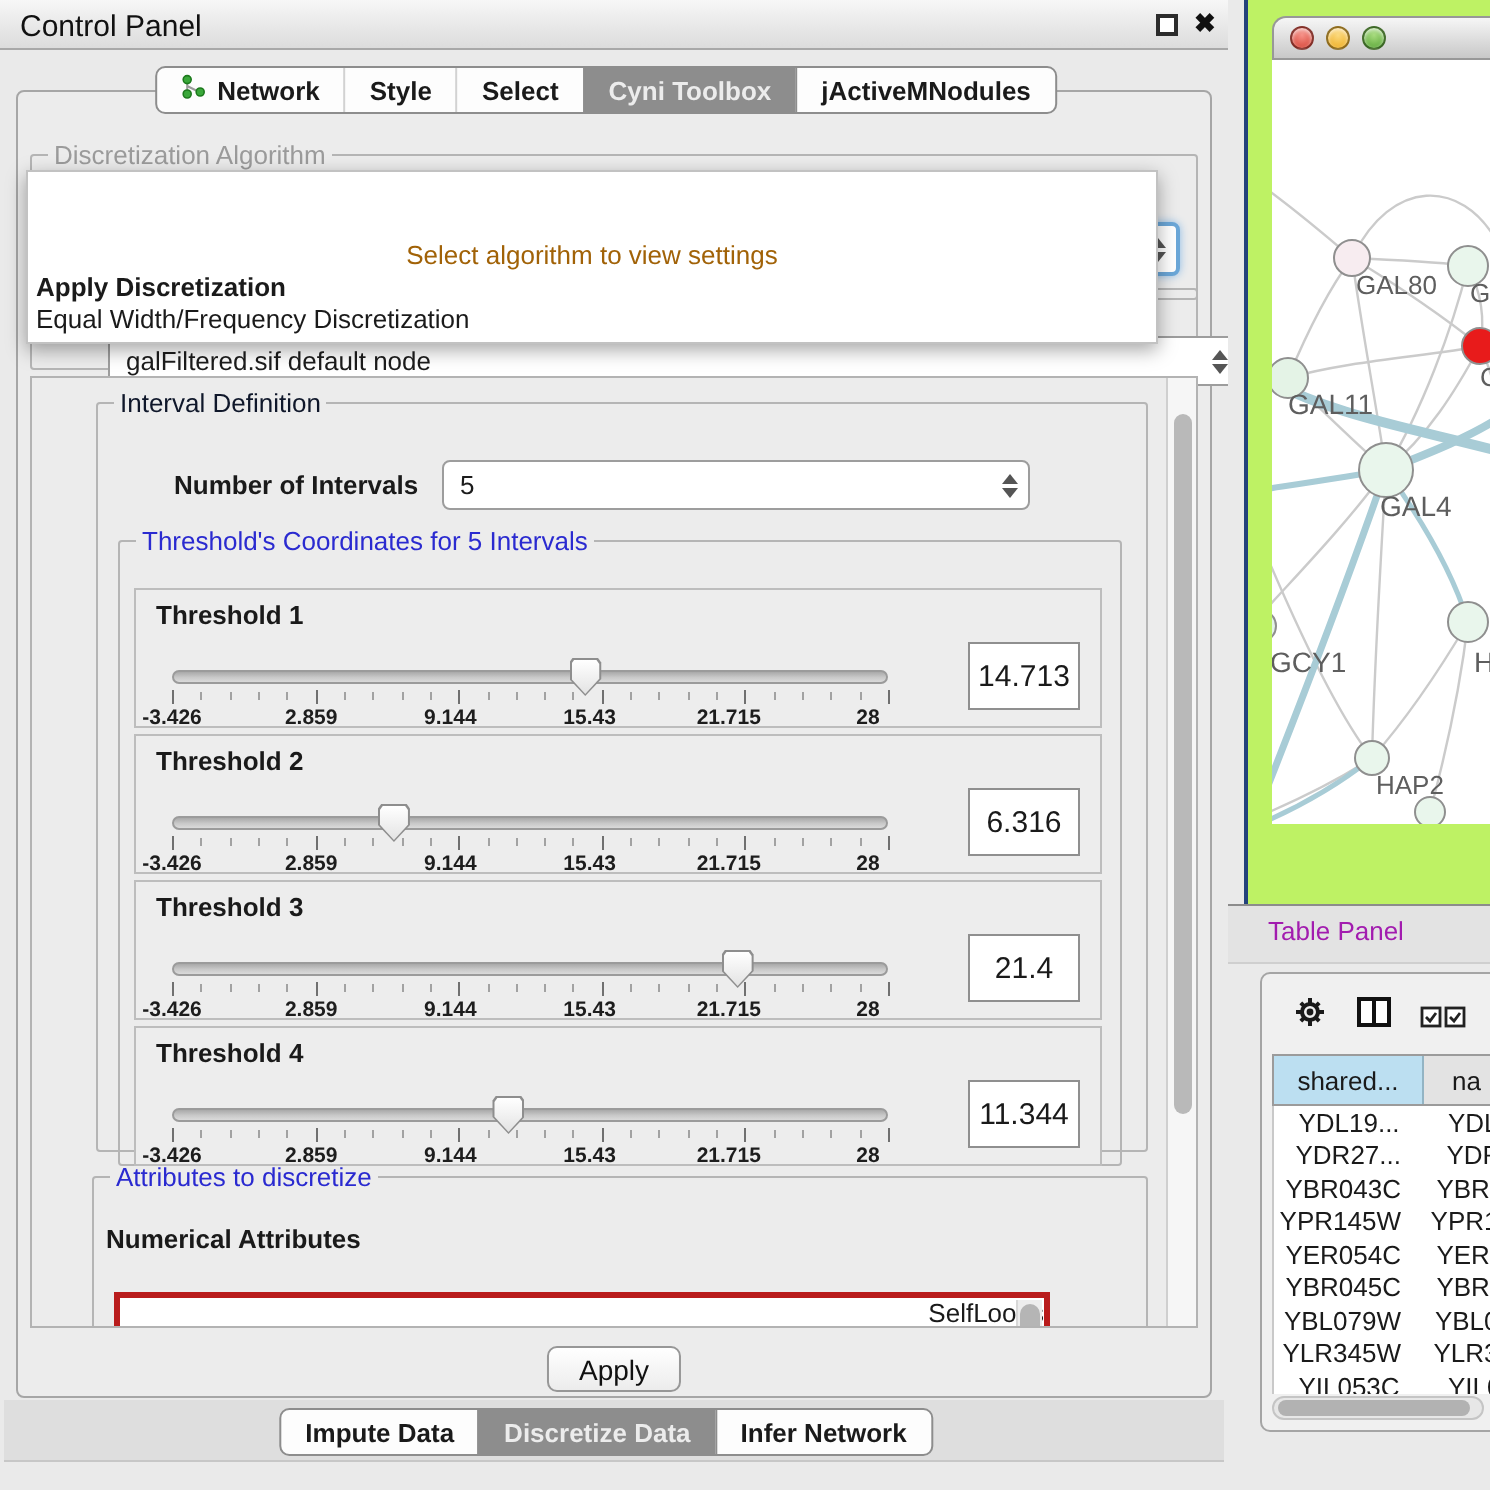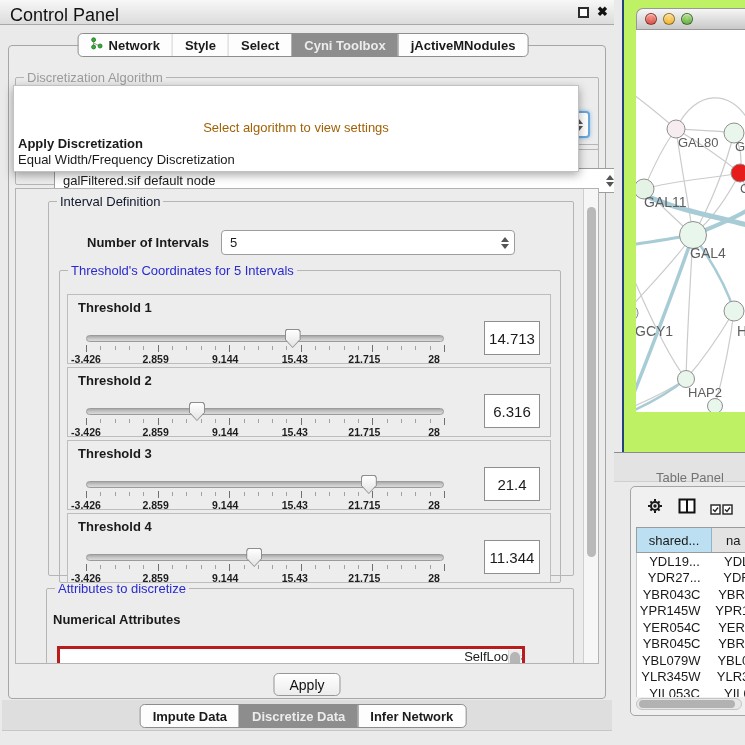--- a/index.html
+++ b/index.html
@@ -4,21 +4,21 @@
 <style>
   * { box-sizing: border-box; }
   html,body { margin:0; padding:0; }
   body { width:745px; height:745px; font-family:"Liberation Sans", sans-serif; color:#1a1a1a; }
   .screen { position:relative; width:745px; height:745px; background:#eaeaea; overflow:hidden; }
 
   
   .control-panel { position:absolute; left:0; top:0; width:614px; height:745px; background:#eaeaea; }
   .cp-titlebar { position:absolute; left:0; top:0; width:614px; height:25px;
     background:linear-gradient(#f7f7f7,#dcdcdc); border-bottom:1px solid #a8a8a8; }
-  .cp-title { position:absolute; left:10px; top:5px; font-size:18px; color:#111; }
+  .cp-title { position:absolute; left:10px; top:5px; font-size:15px; color:#111; }
   .float-btn { position:absolute; left:578px; top:7px; width:11px; height:11px; border:2px solid #2c2c2c; background:#fff; }
   .close-btn { position:absolute; left:597px; top:4px; font-size:13px; font-weight:900; color:#111; cursor:default; }
 
   
   .tabbar { position:absolute; display:flex; background:#fdfdfd; border:1px solid #8d8d8d; border-radius:5px; overflow:hidden; height:24px; z-index:3; }
   .tabbar .tab { display:flex; align-items:center; gap:5px; padding:0 12px; font-size:13px; font-weight:600; color:#1a1a1a; white-space:nowrap; }
   .tabbar .tab + .tab { border-left:1px solid #d2d2d2; }
   .tabbar .tab.sel { background:#8d8d8d; color:#ececec; border-left-color:#8d8d8d; }
   .tabbar .tab.sel + .tab { border-left-color:#8d8d8d; }
   .top-tabs { top:33px; left:303px; transform:translateX(-50%); }
@@ -101,21 +101,21 @@
   .mb { position:absolute; top:4px; width:12px; height:12px; border-radius:50%; border:1px solid rgba(0,0,0,.4);
     box-shadow:inset 0 1px 2px rgba(255,255,255,.8); }
   .mb.red    { left:8px;  background:radial-gradient(circle at 50% 35%, #f69289, #d23a2c); }
   .mb.yellow { left:26px; background:radial-gradient(circle at 50% 35%, #fbd97e, #eca817); }
   .mb.green  { left:44px; background:radial-gradient(circle at 50% 35%, #a8dc7f, #51a02e); }
   .net-canvas { position:absolute; left:12px; top:30px; right:0; height:382px; background:#fff; overflow:hidden; }
   .net-canvas svg { display:block; }
 
   .tp-bar { position:absolute; left:0; top:452px; width:131px; height:30px; background:#e3e3e3;
     border-top:1px solid #8c8c8c; border-bottom:1px solid #cfcfcf; }
-  .tp-title { position:absolute; left:20px; top:17px; font-size:13px; color:#737373;margin-left:22px; }
+  .tp-title { position:absolute; left:20px; top:5px; font-size:13px; color:#a21caf; }
 
   .tp-panel { position:absolute; left:16px; top:486px; width:140px; height:230px; background:#f0f0f0;
     border:1px solid #a5a5a5; border-radius:5px; }
   .tp-toolbar { position:absolute; left:0; top:0; width:100%; height:38px; }
   .tbtn { position:absolute; top:11px; }
   .tp-header { position:absolute; left:5px; top:40px; width:140px; height:26px; display:flex; border:1px solid #9b9b9b; }
   .hc1 { width:75px; background:#bcdff1; border-right:1px solid #93b4c4; font-size:13px; display:flex; align-items:center; justify-content:center; }
   .hc2 { flex:1; background:#e3e3e3; font-size:13px; display:flex; align-items:center; padding-left:14px; }
   .tp-rows { position:absolute; left:5px; top:66px; width:140px; height:144px; background:#fff; overflow:hidden;
     border-left:1px solid #c9c9c9; }

